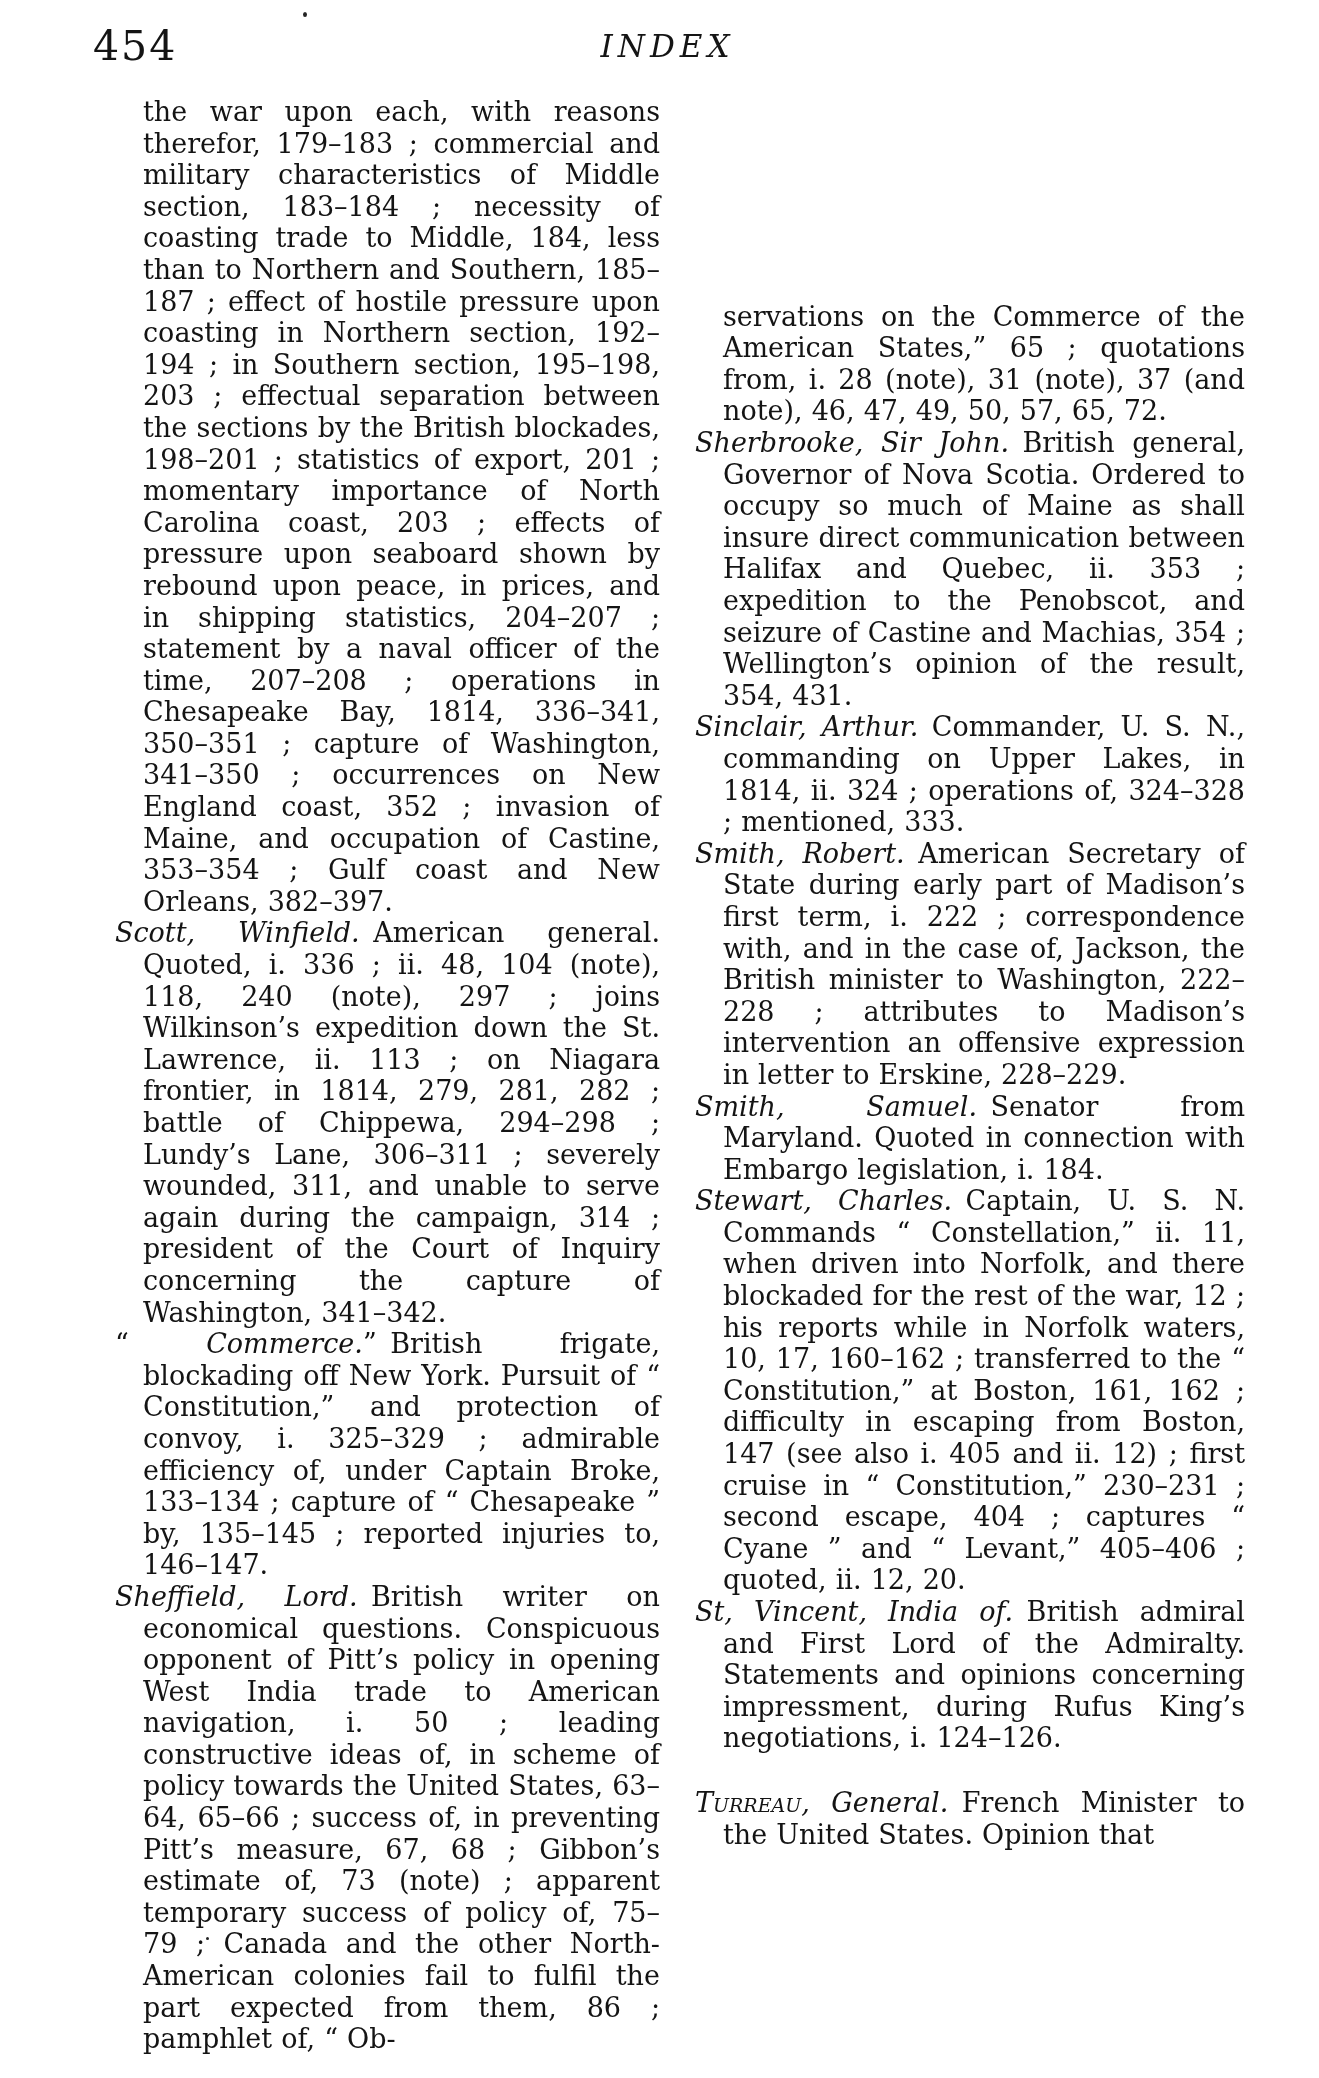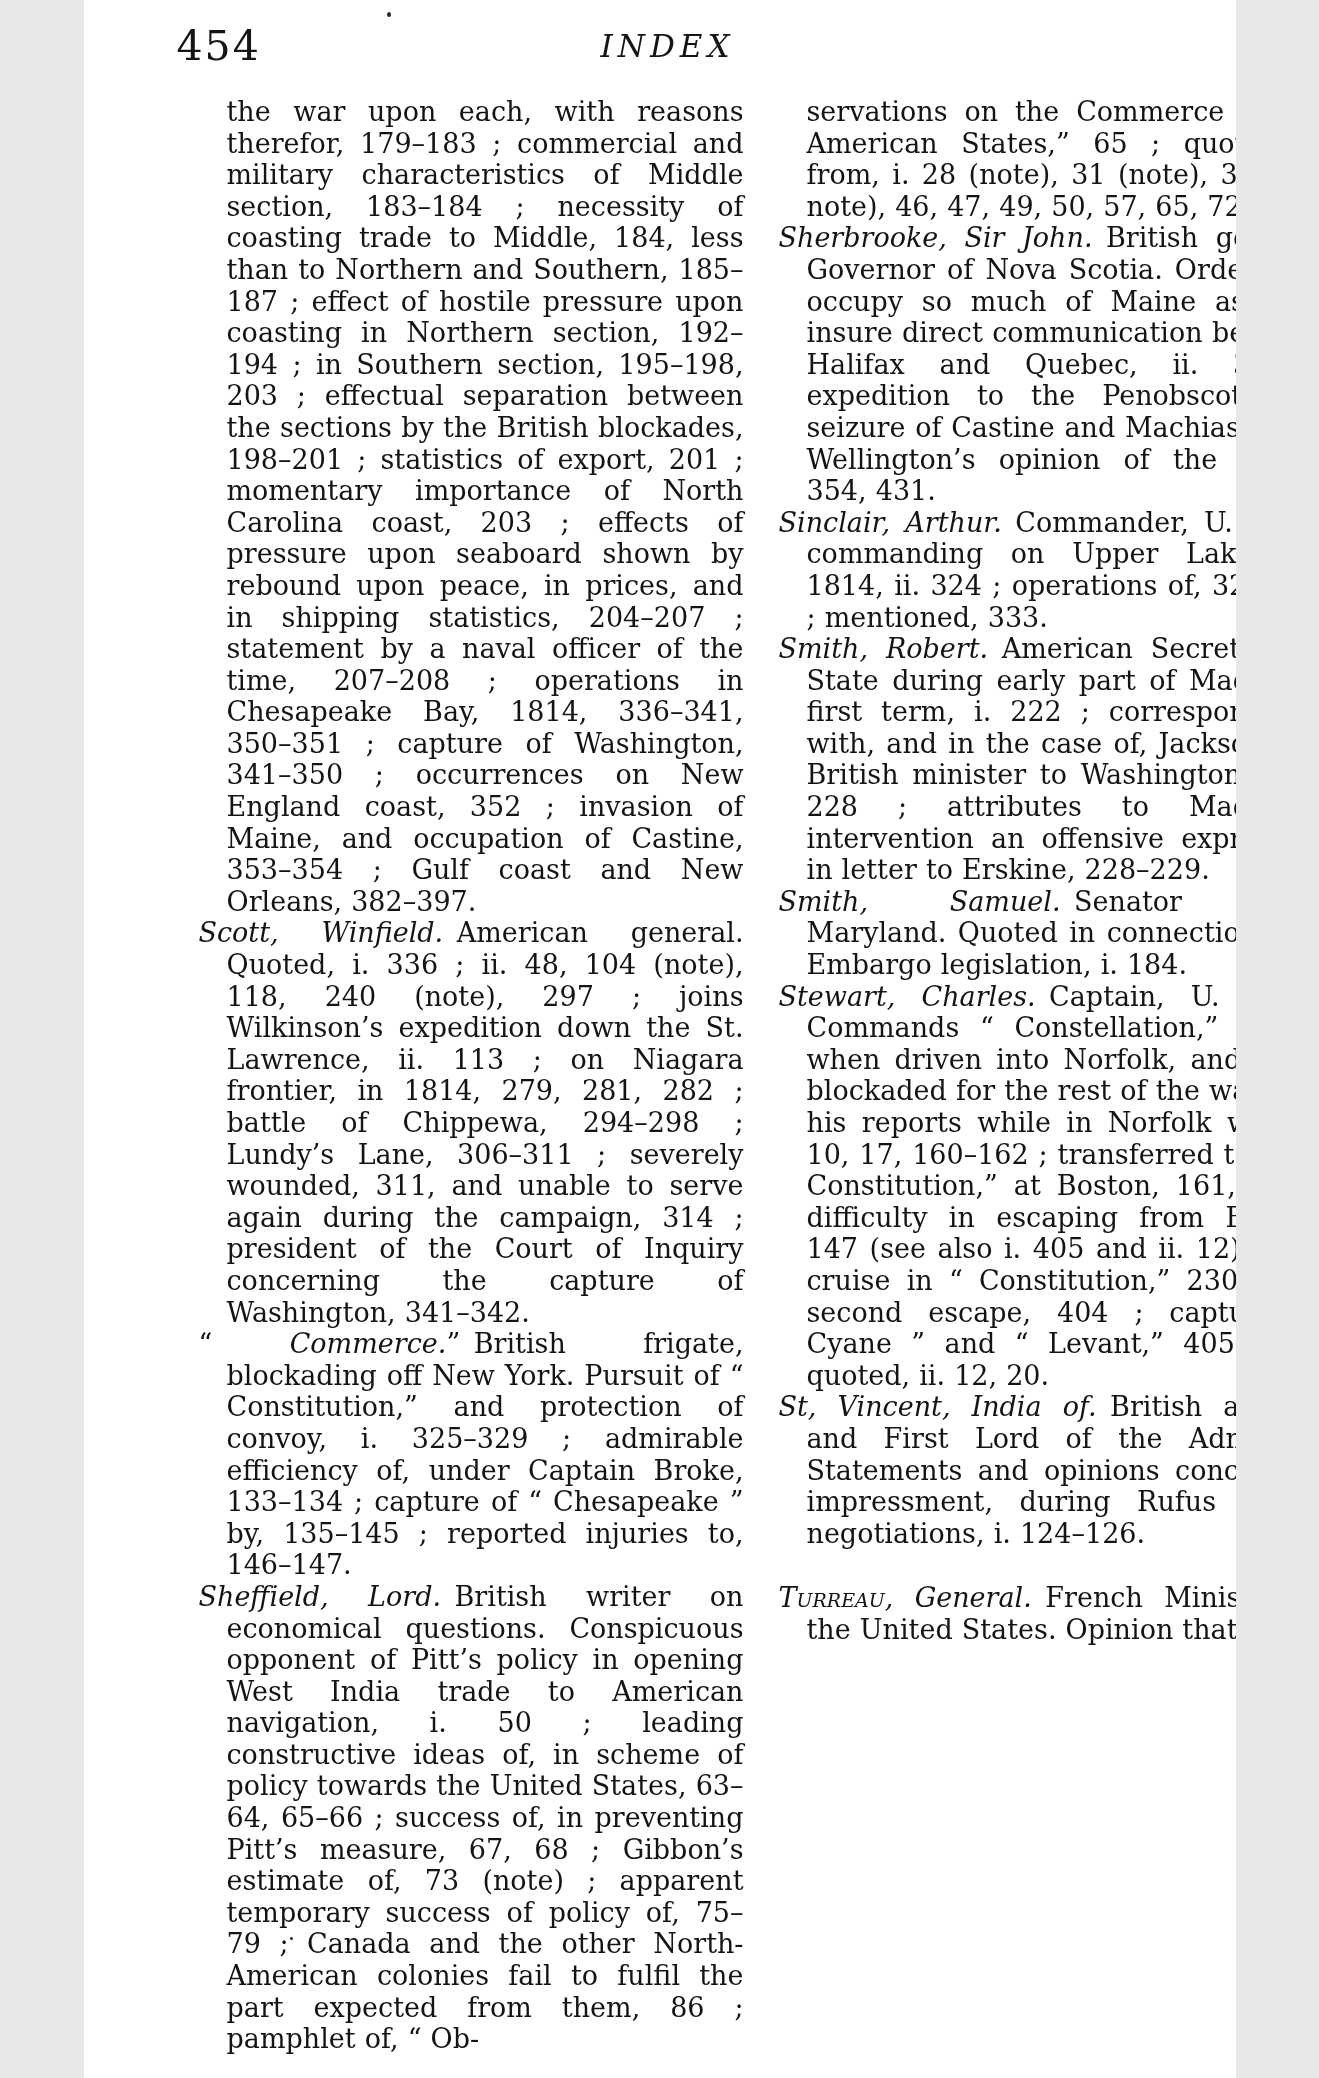--- a/index.html
+++ b/index.html
@@ -1,38 +1,38 @@
 <!DOCTYPE html>
 <html lang="en"><head>
 <meta charset="utf-8">
 <style>
   html,body{margin:0;padding:0;background:#e8e8e8;}
   .page{
     position:relative;
-    width:1152px;height:2078px;
+    width:1319px;height:2078px;
     margin:0 auto;
     background:#ffffff;
     color:#141414;
     font-family:"DejaVu Serif", serif;
     box-sizing:border-box;
     overflow:hidden;
   }
   .header{position:relative;height:86px;}
   .pageno{
     position:absolute;left:93px;top:22px;
     font-size:41px;letter-spacing:2px;
   }
   .title{
     position:absolute;left:0;right:0;top:28px;
     text-align:center;
     font-style:italic;
     font-size:31px;letter-spacing:5px;padding-left:16px;
   }
   .body{
-    display:flex;align-items:flex-start;
+    display:flex;align-items:center;
     padding:0 72px 0 115px;
     margin-top:10px;
   }
   .col{
     font-size:27px;
     line-height:31.6px;
     text-align:justify;
     hyphens:auto;-webkit-hyphens:auto;
     word-spacing:0.5px;
   }

